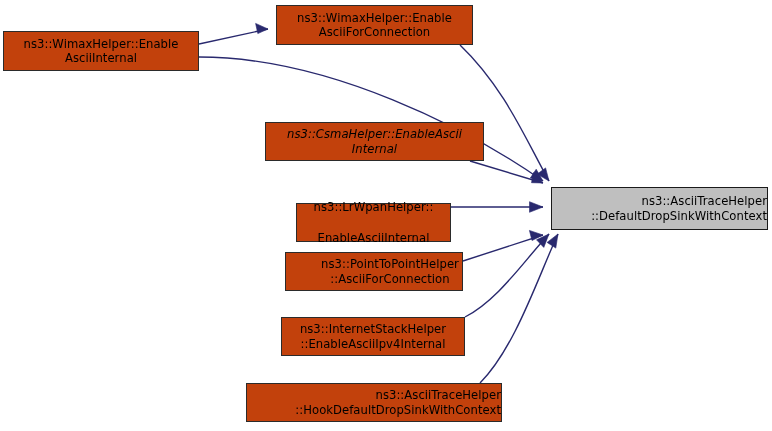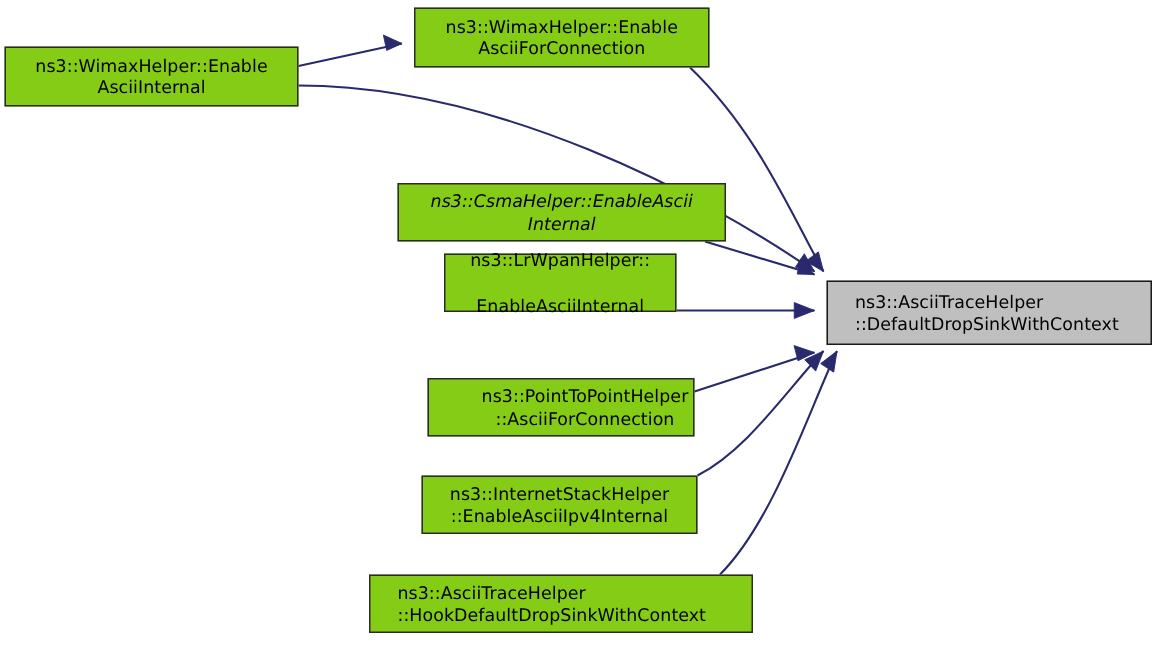--- a/index.html
+++ b/index.html
@@ -20,39 +20,39 @@
     left: 0;
     top: 0;
     width: 772px;
     height: 431px;
     pointer-events: none;
   }
   .node {
     position: absolute;
     box-sizing: border-box;
     border: 1px solid #2b2b2b;
-    background: #84cc16;
+    background: #c2410c;
     display: flex;
     flex-direction: column;
     align-items: center;
     justify-content: center;
     color: #000000;
     font-size: 11.6px;
     line-height: 14.4px;
     letter-spacing: 0.05px;
     white-space: nowrap;
     z-index: 2;
   }
   .node.highlight {
     background: #bfbfbf;
     border-color: #1a1a1a;
   }
   .node .line { display: block; }
   .node.left-align {
-    align-items: flex-start;
+    align-items: flex-end;
     padding-left: 18px;
   }
 </style>
 </head>
 <body>
 
 <div id="canvas">
 
   <svg id="edge-layer" viewBox="0 0 772 431" width="772" height="431">
       <path d="M199,44 L268,29" fill="none" stroke="#29296e" stroke-width="1.4"></path>
@@ -81,21 +81,21 @@
   <div class="node" style="left: 276px; top: 5px; width: 197px; height: 40px;">
     <span class="line">ns3::WimaxHelper::Enable</span>
     <span class="line">AsciiForConnection</span>
   </div>
 
   <div class="node" style="left: 265px; top: 122px; width: 219px; height: 39px; font-style: italic;">
     <span class="line">ns3::CsmaHelper::EnableAscii</span>
     <span class="line">Internal</span>
   </div>
 
-  <div class="node" style="left: 296px; top: 169px; width: 155px; height: 39px; gap: 16px;">
+  <div class="node" style="left: 296px; top: 203px; width: 155px; height: 39px; gap: 16px;">
     <span class="line">ns3::LrWpanHelper::</span>
     <span class="line">EnableAsciiInternal</span>
   </div>
 
   <div class="node" style="left: 285px; top: 252px; width: 178px; height: 39px; padding-left: 32px;">
     <span class="line">ns3::PointToPointHelper</span>
     <span class="line">::AsciiForConnection</span>
   </div>
 
   <div class="node" style="left: 281px; top: 317px; width: 184px; height: 39px; align-items: center;">

